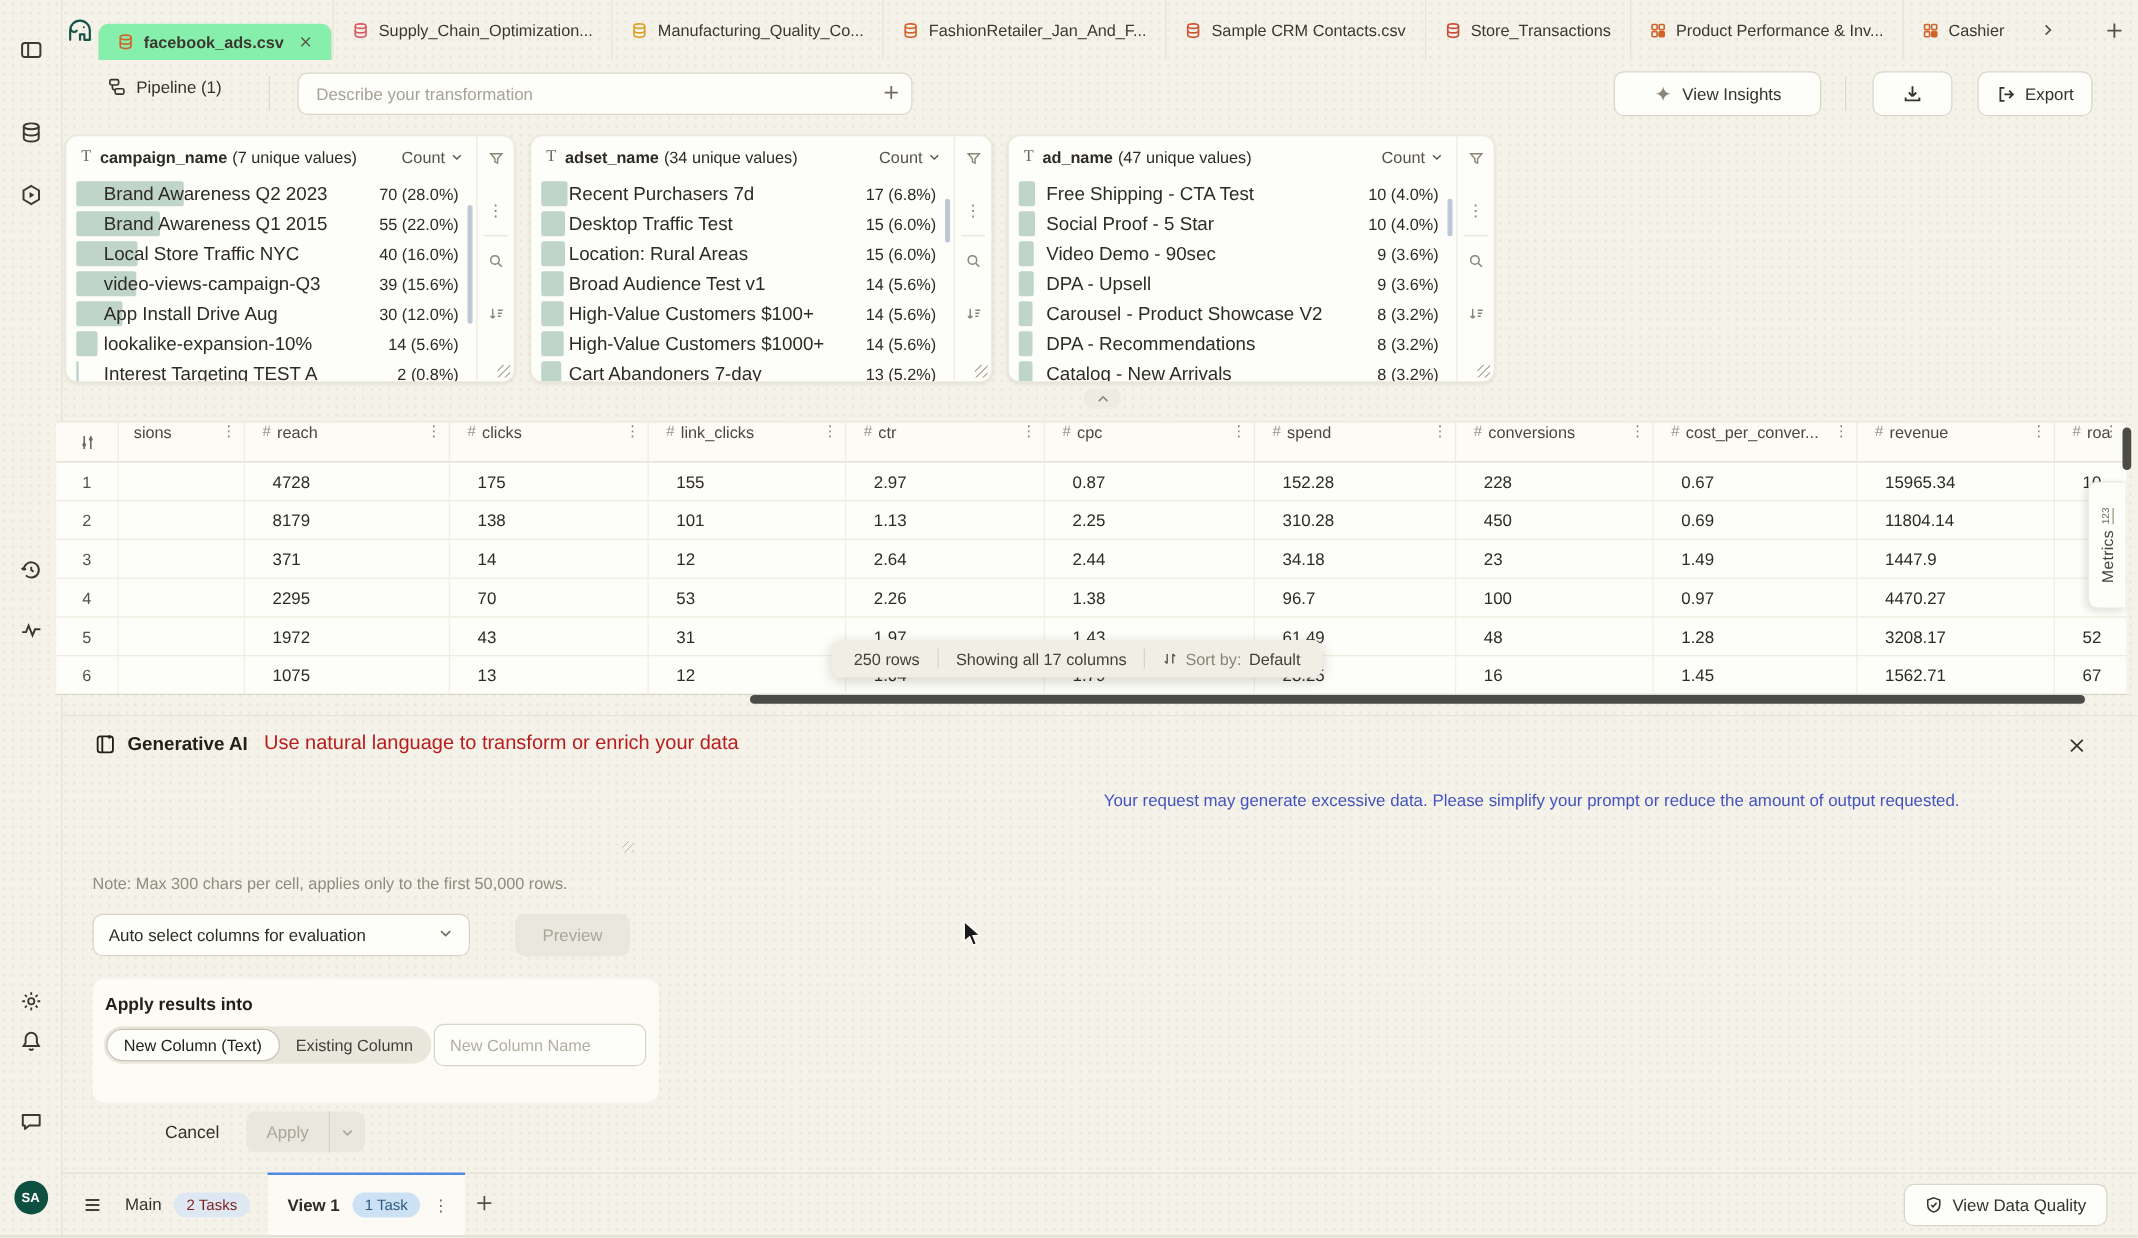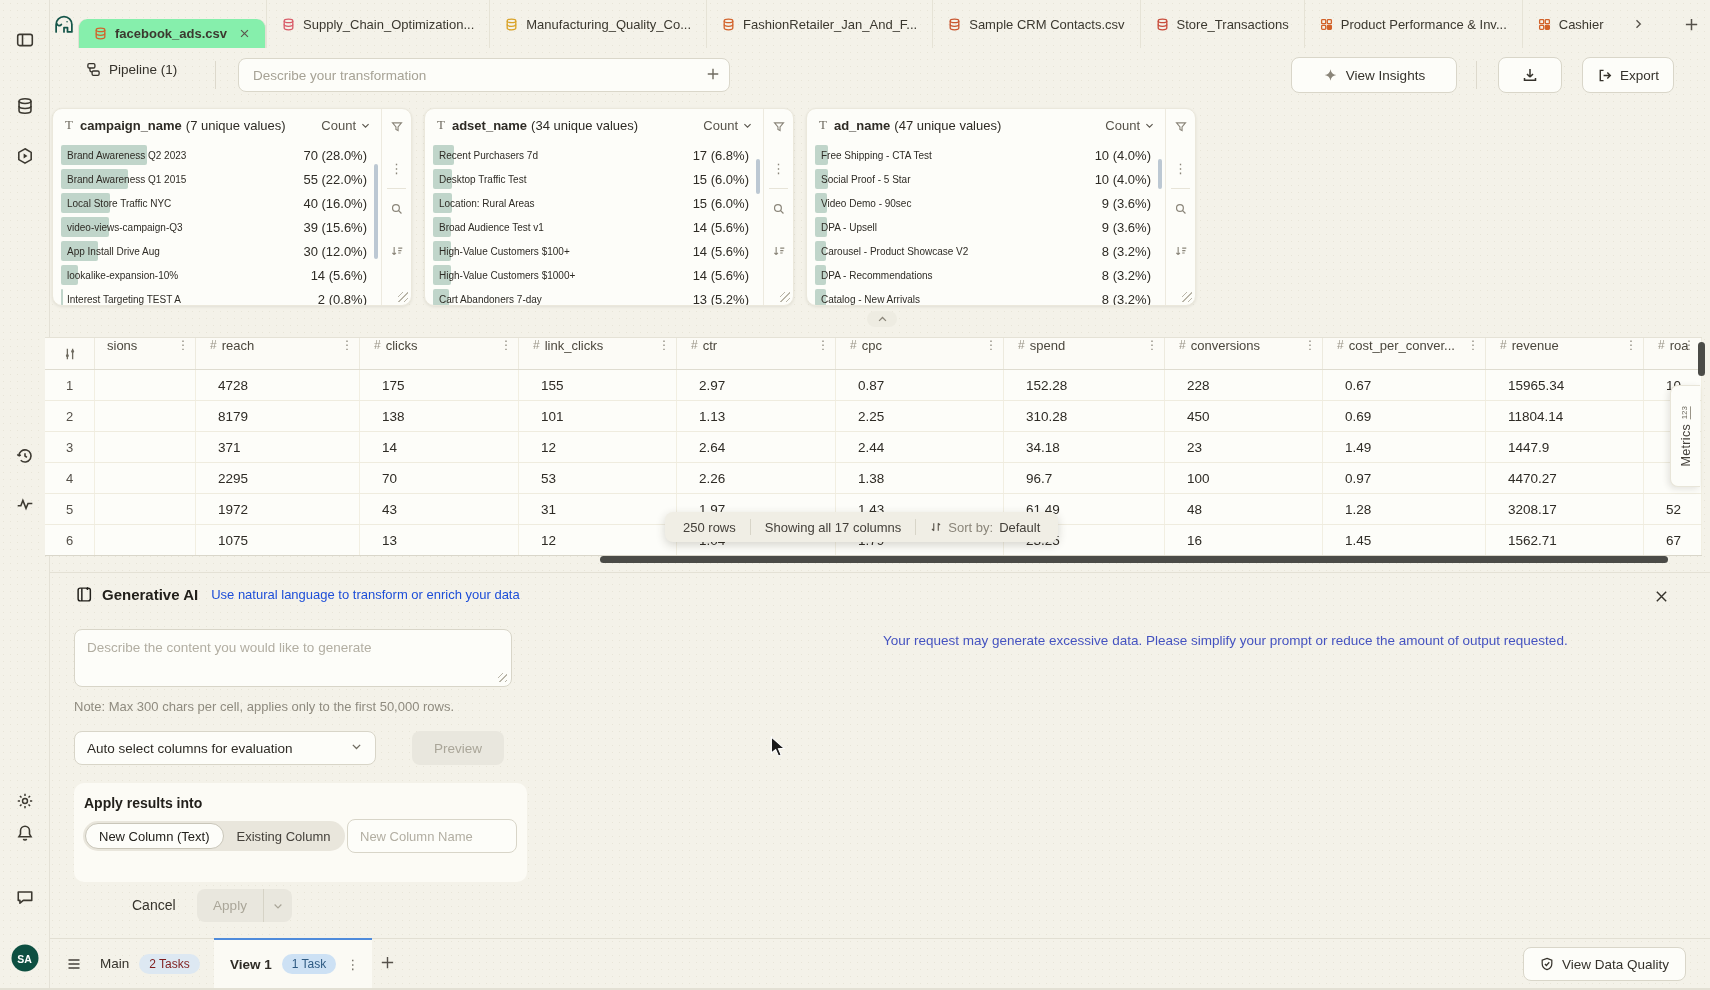--- a/index.html
+++ b/index.html
@@ -46,21 +46,21 @@
   
   .panel { position:absolute; top:108px; height:198px; background:#fdfdf9; border:1px solid #ebe8dc; border-radius:10px; box-shadow:0 1px 3px rgba(60,55,40,.10); overflow:hidden; }
   .panel-header { display:flex; align-items:center; height:32px; padding:0 40px 0 12px; font-size:13px; }
   .t-icon { font-family:"Liberation Serif", serif; color:#6f6b60; margin-right:7px; font-size:13px; }
   .panel-name { font-weight:bold; color:#2e2b25; }
   .panel-unique { color:#2e2b25; margin-left:4px; }
   .panel-count { margin-left:auto; color:#57534a; display:flex; align-items:center; gap:4px; cursor:pointer; }
   .panel-list { position:absolute; left:8px; right:44px; top:34px; }
   .prow { position:relative; height:24px; display:flex; align-items:center; cursor:pointer; }
   .pbar { position:absolute; left:0; top:2px; bottom:2px; background:#b0cabe; opacity:.8; border-radius:2px; }
-  .plabel { position:relative; padding-left:6px; font-size:10px; color:#2e2b25; white-space:nowrap; }
+  .plabel { position:relative; padding-left:22px; font-size:15px; color:#2e2b25; white-space:nowrap; }
   .pcount { position:relative; margin-left:auto; font-size:13px; color:#2e2b25; white-space:nowrap; }
   .pscroll { position:absolute; right:33px; width:4px; border-radius:2px; background:#bcc8d3; }
   .pstrip { position:absolute; top:0; right:0; bottom:0; width:30px; border-left:1px solid #edeadf; }
   .pstrip-ic { position:absolute; left:50%; transform:translate(-50%,-50%); cursor:pointer; color:#8a8579; font-size:13px; line-height:1; }
   .pstrip-hr { position:absolute; left:5px; right:5px; height:1px; background:#e7e4d8; }
   .phandle { position:absolute; right:3px; bottom:3px; width:10px; height:10px; background:repeating-linear-gradient(135deg, transparent 0 3px, #b9b5a8 3px 4px); cursor:nwse-resize; }
   .collapse-pill { position:absolute; left:867px; top:311px; width:30px; height:16px; background:#eeece2; border-radius:8px; display:flex; align-items:center; justify-content:center; cursor:pointer; z-index:3; }
 
   
   .table-wrap { position:absolute; left:45px; top:337px; width:1657px; height:219px; background:#fdfdf9; border-top:1px solid #e5e2d6; border-bottom:1px solid #d9d6ca; overflow:hidden; }
@@ -82,21 +82,21 @@
   .hscroll { position:absolute; left:600px; top:556px; width:1068px; height:7px; background:#4b4b47; border-radius:4px; z-index:6; cursor:pointer; }
   .vscroll { position:absolute; right:5px; top:342px; width:7px; height:34px; background:#4b4b47; border-radius:4px; z-index:6; cursor:pointer; }
   .metrics-tab { position:absolute; right:10px; top:385px; width:30px; height:102px; background:#fdfdf9; border:1px solid #e8e5d9; border-right:none; border-radius:8px 0 0 8px; box-shadow:-2px 2px 6px rgba(50,45,30,.12); display:flex; flex-direction:column; align-items:center; justify-content:center; gap:5px; z-index:5; cursor:pointer; }
   .metrics-label { writing-mode:vertical-rl; transform:rotate(180deg); font-size:12.5px; color:#44403a; letter-spacing:.3px; }
   .metrics-123 { writing-mode:vertical-rl; transform:rotate(180deg); font-size:8px; color:#6f6b60; border-left:1px solid #9a9588; padding-left:1px; }
 
   
   .genai { position:absolute; left:50px; top:572px; right:0; height:366px; border-top:1px solid #e4e1d5; }
   .genai-header { position:absolute; left:26px; top:13px; display:flex; align-items:center; gap:9px; }
   .genai-title { font-size:15px; font-weight:bold; color:#22201b; }
-  .genai-sub { font-size:13px; color:#1d4ed8; margin-left:4px; }
+  .genai-sub { font-size:16px; color:#b91c1c; margin-left:4px; }
   .genai-close { position:absolute; left:1600px; top:12px; width:22px; height:22px; display:flex; align-items:center; justify-content:center; cursor:pointer; }
   .genai-warning { position:absolute; left:833px; top:60px; width:700px; font-size:13.5px; color:#4553c0; }
   .genai-textarea { position:absolute; left:24px; top:56px; width:438px; height:58px; background:#fdfdf9; border:1px solid #d8d5c8; border-radius:8px; resize:none; padding:10px 12px; font-size:13.5px; font-family:"Liberation Sans",sans-serif; color:#2e2b25; }
   .genai-textarea::placeholder { color:#b2ae a2; color:#b2aea2; }
   .ta-grip { position:absolute; left:448px; top:100px; width:9px; height:9px; background:repeating-linear-gradient(135deg, transparent 0 3px, #b9b5a8 3px 4px); pointer-events:none; }
   .genai-note { position:absolute; left:24px; top:126px; font-size:13px; color:#8f8b7f; }
   .genai-select { position:absolute; left:24px; top:158px; width:302px; height:34px; background:#fdfdf9; border:1px solid #d8d5c8; border-radius:8px; display:flex; align-items:center; padding:0 12px; font-size:13.5px; color:#2e2b25; cursor:pointer; }
   .genai-select .chev { margin-left:auto; color:#6f6b60; }
   .preview-btn { position:absolute; left:362px; top:158px; width:92px; height:34px; background:#e9e7de; border-radius:8px; display:flex; align-items:center; justify-content:center; font-size:13.5px; color:#aaa699; cursor:not-allowed; }
   .apply-card { position:absolute; left:24px; top:210px; width:453px; height:99px; background:#fcfbf5; border-radius:10px; }
@@ -694,21 +694,20 @@
       </svg>
     <span class="genai-title">Generative AI</span>
     <span class="genai-sub">Use natural language to transform or enrich your data</span>
   </div>
   <div class="genai-close">
     <svg width="15" height="15" viewBox="0 0 16 16" fill="none" stroke="#35322b" stroke-width="1.5">
         <path d="M3 3l10 10M13 3L3 13"></path>
       </svg>
   </div>
   <div class="genai-warning">Your request may generate excessive data. Please simplify your prompt or reduce the amount of output requested.</div>
-  <textarea class="genai-textarea" placeholder="Describe the content you would like to generate" style=""></textarea>
   <div class="ta-grip"></div>
   <div class="genai-note">Note: Max 300 chars per cell, applies only to the first 50,000 rows.</div>
   <div class="genai-select">
     <span>Auto select columns for evaluation</span>
     <span class="chev">
       <svg width="13" height="13" viewBox="0 0 16 16" fill="none" stroke="#6f6b60" stroke-width="1.6">
           <path d="M3.5 6l4.5 4.5L12.5 6"></path>
         </svg>
     </span>
   </div>

